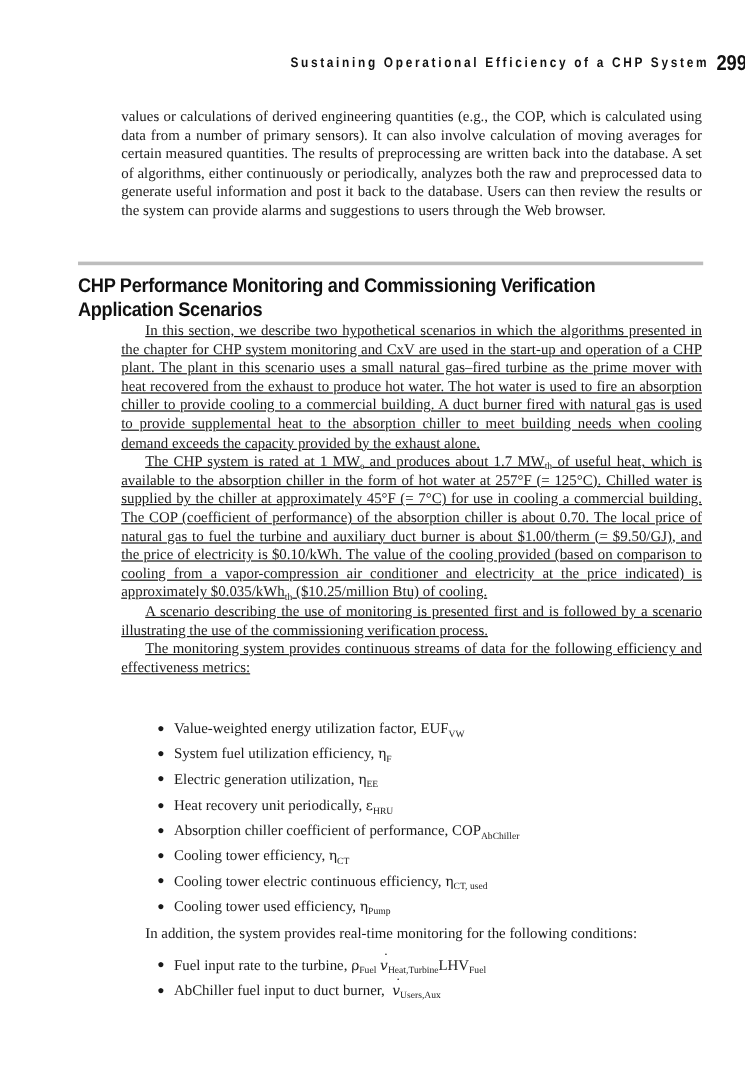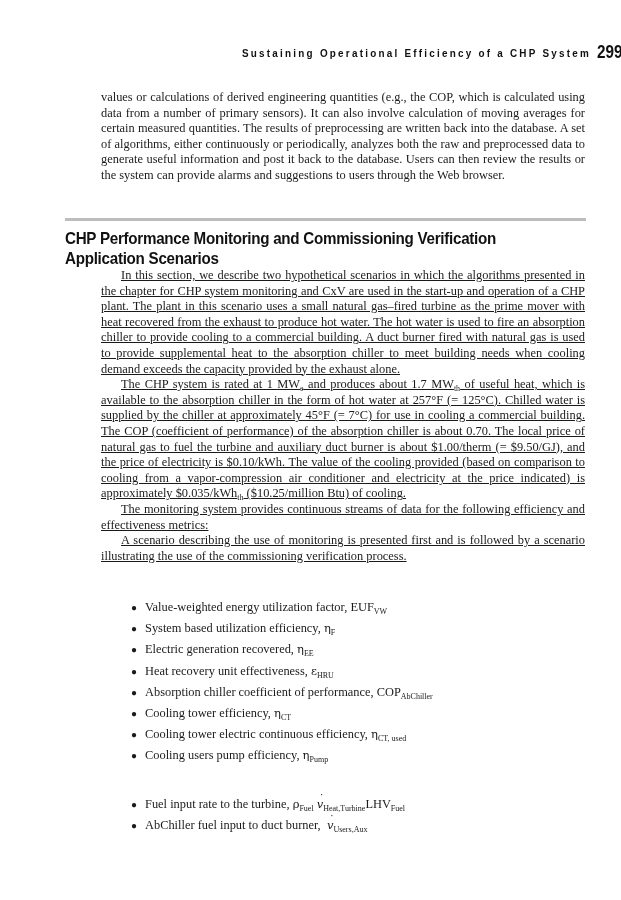--- a/index.html
+++ b/index.html
@@ -71,34 +71,37 @@
   <div class="rule"></div>
 
   <div class="section-heading">
     <div>CHP Performance Monitoring and Commissioning Verification</div>
     <div>Application Scenarios</div>
   </div>
 
   <div id="section-body" class="block body-text">
     <p class="indent">In this section, we describe two hypothetical scenarios in which the algorithms presented in the chapter for CHP system monitoring and CxV are used in the start-up and operation of a CHP plant. The plant in this scenario uses a small natural gas–fired turbine as the prime mover with heat recovered from the exhaust to produce hot water. The hot water is used to fire an absorption chiller to provide cooling to a commercial building. A duct burner fired with natural gas is used to provide supplemental heat to the absorption chiller to meet building needs when cooling demand exceeds the capacity provided by the exhaust alone.</p>
     <p class="indent"><span>The CHP system is rated at 1 MW</span><sub>e</sub><span> and produces about 1.7 MW</span><sub>th</sub><span> of useful heat, which is available to the absorption chiller in the form of hot water at 257°F (= 125°C). Chilled water is supplied by the chiller at approximately 45°F (= 7°C) for use in cooling a commercial building. The COP (coefficient of performance) of the absorption chiller is about 0.70. The local price of natural gas to fuel the turbine and auxiliary duct burner is about $1.00/therm (= $9.50/GJ), and the price of electricity is $0.10/kWh. The value of the cooling provided (based on comparison to cooling from a vapor-compression air conditioner and electricity at the price indicated) is approximately $0.035/kWh</span><sub>th</sub><span> ($10.25/million Btu) of cooling.</span></p>
+    <p class="indent">A scenario describing the use of monitoring is presented first and is followed by a scenario illustrating the use of the commissioning verification process.</p>
     <p class="indent">The monitoring system provides continuous streams of data for the following efficiency and effectiveness metrics:</p>
-    <p class="indent">A scenario describing the use of monitoring is presented first and is followed by a scenario illustrating the use of the commissioning verification process.</p>
   </div>
 
   <ul id="metrics-list" class="metrics">
     <li><span class="bullet">●</span><span>Value-weighted energy utilization factor, </span><span>EUF</span><sub>VW</sub></li>
-    <li><span class="bullet">●</span><span>System based utilization efficiency, </span><span class="sym">η</span><sub>F</sub></li>
-    <li><span class="bullet">●</span><span>Electric generation recovered, </span><span class="sym">η</span><sub>EE</sub></li>
-    <li><span class="bullet">●</span><span>Heat recovery unit effectiveness, </span><span class="sym">ε</span><sub>HRU</sub></li>
+    <li><span class="bullet">●</span><span>System fuel utilization efficiency, </span><span class="sym">η</span><sub>F</sub></li>
+    <li><span class="bullet">●</span><span>Electric generation utilization, </span><span class="sym">η</span><sub>EE</sub></li>
+    <li><span class="bullet">●</span><span>Heat recovery unit periodically, </span><span class="sym">ε</span><sub>HRU</sub></li>
     <li><span class="bullet">●</span><span>Absorption chiller coefficient of performance, </span><span>COP</span><sub>AbChiller</sub></li>
     <li><span class="bullet">●</span><span>Cooling tower efficiency, </span><span class="sym">η</span><sub>CT</sub></li>
     <li><span class="bullet">●</span><span>Cooling tower electric continuous efficiency, </span><span class="sym">η</span><sub>CT, used</sub></li>
-    <li><span class="bullet">●</span><span>Cooling users pump efficiency, </span><span class="sym">η</span><sub>Pump</sub></li>
+    <li><span class="bullet">●</span><span>Cooling tower used efficiency, </span><span class="sym">η</span><sub>Pump</sub></li>
   </ul>
 
+  <div id="addition-para" class="body-text">
+    <p style="margin:0; text-indent:20px; text-align:left;">In addition, the system provides real-time monitoring for the following conditions:</p>
+  </div>
 
   <ul id="conditions-list" class="metrics">
     <li><span class="bullet">●</span><span>Fuel input rate to the turbine, </span><span class="sym">ρ</span><sub>Fuel</sub>&nbsp;<span class="vdot">v</span><sub>Heat,Turbine</sub><span>LHV</span><sub>Fuel</sub></li>
     <li><span class="bullet">●</span><span>AbChiller fuel input to duct burner, </span>&nbsp;<span class="vdot">v</span><sub>Users,Aux</sub></li>
   </ul>
 
 </div>
 
 </body></html>

